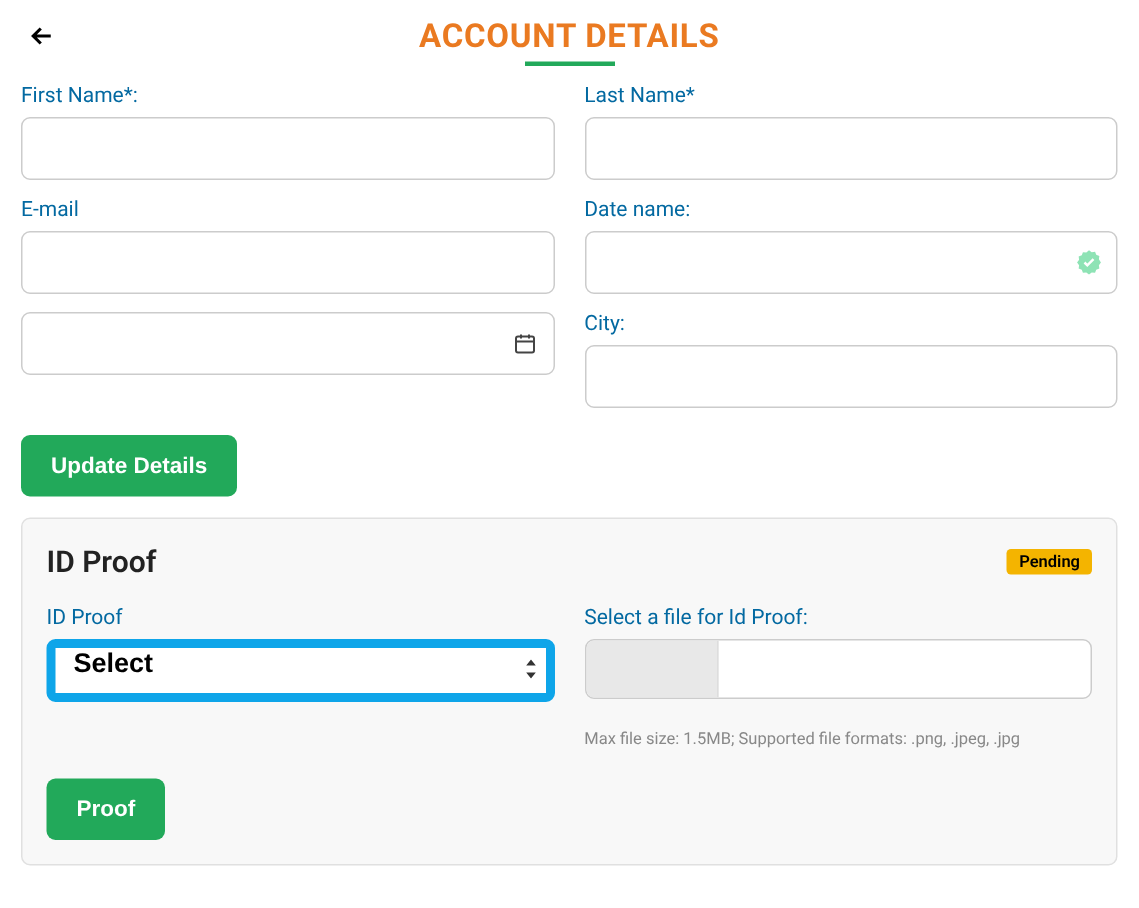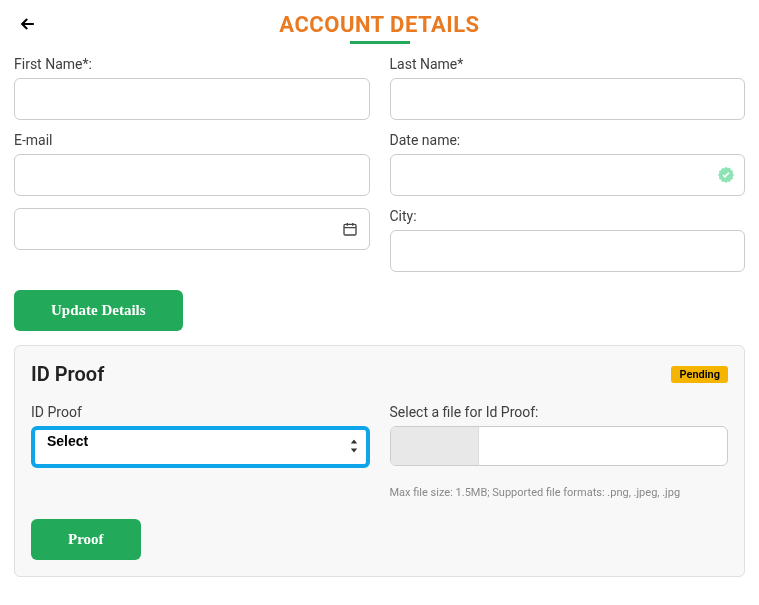--- a/index.html
+++ b/index.html
@@ -53,21 +53,21 @@
       grid-template-columns: 1fr 1fr;
       gap: 12px 20px;
       margin-bottom: 18px;
     }
     .form-group {
       display: flex;
       flex-direction: column;
     }
     .form-label {
       font-size: 14px;
-      color: #404040;
+      color: #0369a1;
       margin-bottom: 6px;
     }
     .form-input {
       height: 42px;
       border: 1px solid #ccc;
       border-radius: 6px;
       padding: 0 10px;
       font-size: 14px;
       background: #fff;
       width: 100%;
@@ -93,25 +93,24 @@
       transform: translateY(-50%);
       pointer-events: none;
       width: 16px;
       height: 16px;
     }
     .btn-primary {
       background: #22a95a;
       color: #fff;
       border: none;
       border-radius: 6px;
-      padding: 12px 37px;
+      padding: 12px 20px;
       font-size: 15px;
       font-weight: 600;
       cursor: pointer;
-      font-family: Liberation Serif, serif;
     }
     .id-proof-card {
       border: 1px solid #e0e0e0;
       border-radius: 6px;
       background: #f8f8f8;
       padding: 16px;
       margin-top: 14px;
       position: relative;
     }
     .id-proof-header {
@@ -137,24 +136,24 @@
       display: grid;
       grid-template-columns: 1fr 1fr;
       gap: 12px 20px;
       margin-bottom: 20px;
     }
     .select-wrap {
       position: relative;
     }
     .form-select {
       height: 42px;
-      border: 4px solid #0ea5e9;
+      border: 6px solid #0ea5e9;
       border-radius: 6px;
       padding: 0 30px 12px 12px;
-      font-size: 14px;
+      font-size: 18px;
       background: #fff;
       width: 100%;
       appearance: none;
       -webkit-appearance: none;
       font-weight: 600;
       cursor: pointer;
     }
     .select-arrow {
       position: absolute;
       right: 12px;

